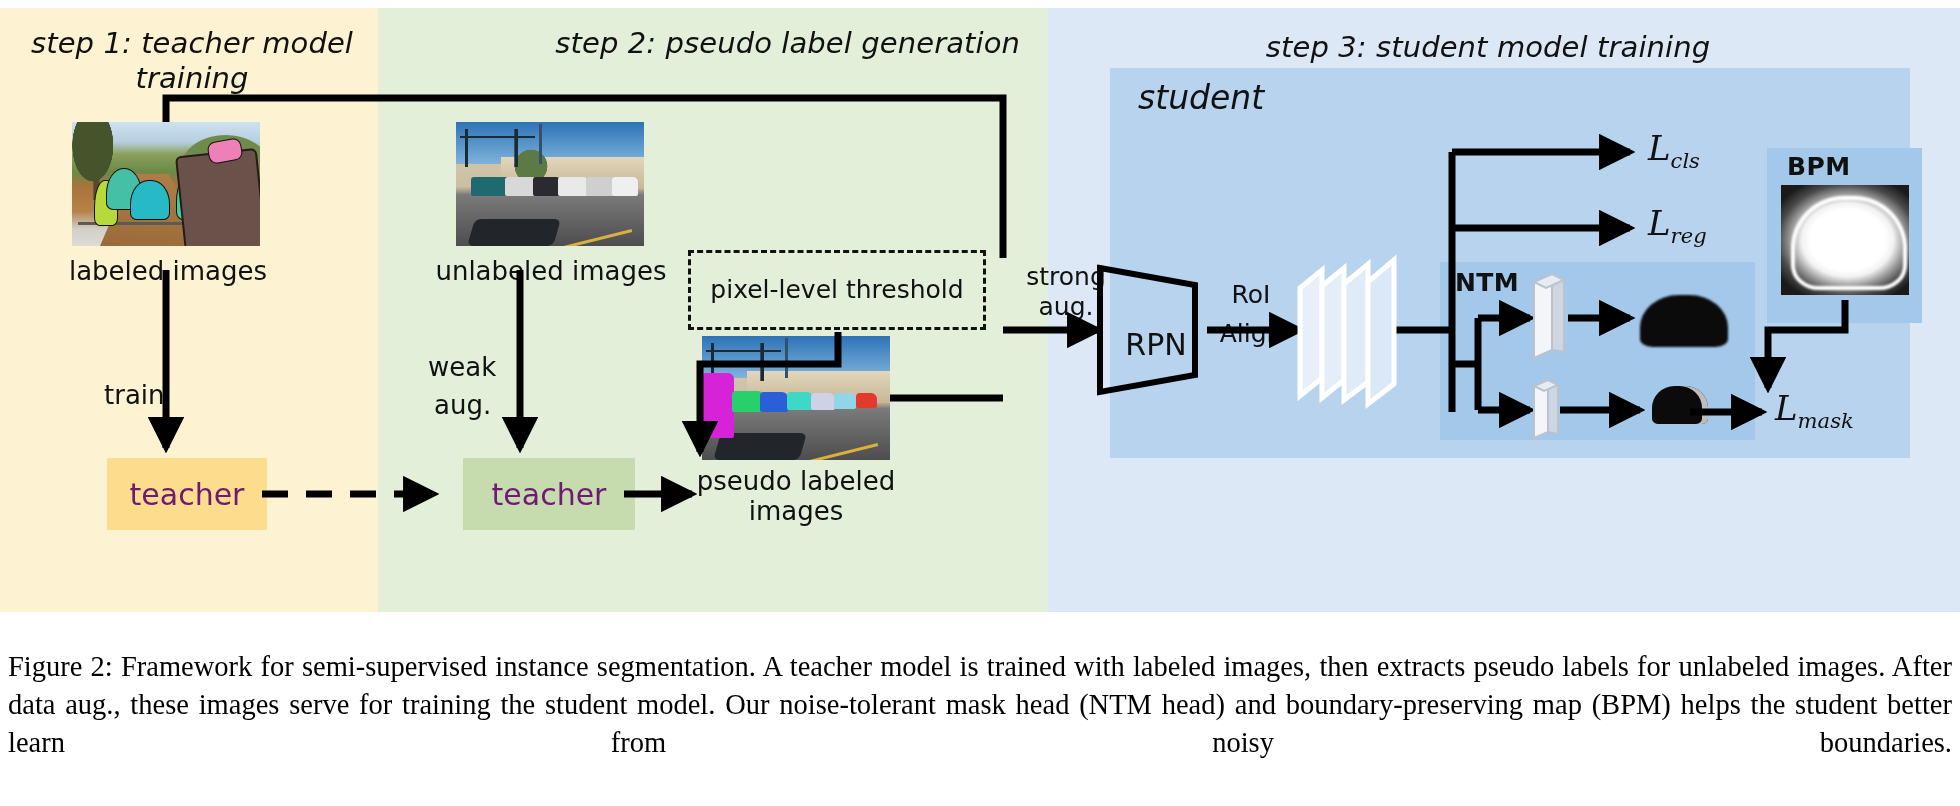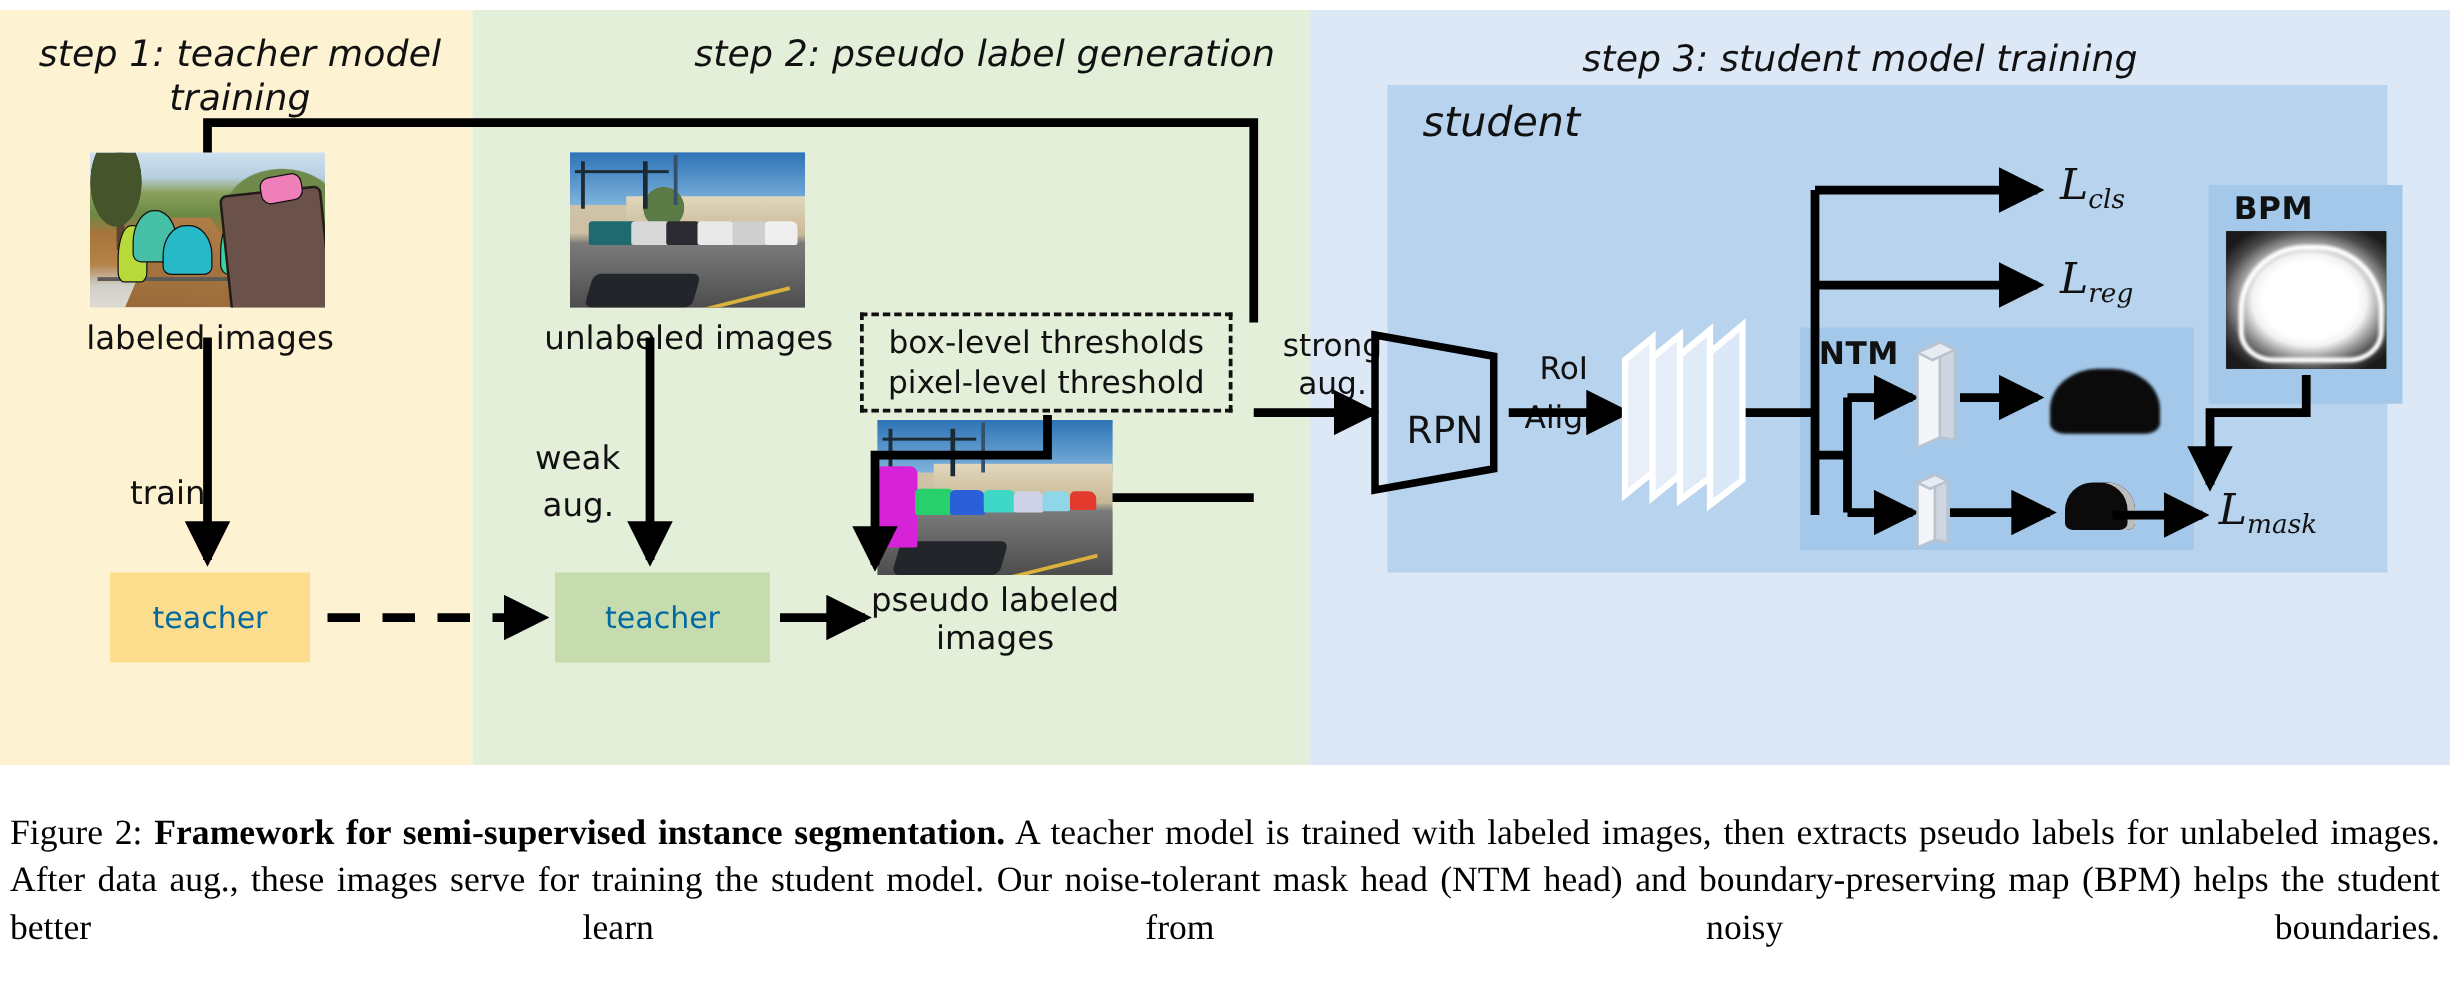--- a/index.html
+++ b/index.html
@@ -107,21 +107,21 @@
     border-radius:40% 40% 12% 12%/58% 58% 14% 14%;filter:blur(.4px);
     box-shadow:inset -6px 0 0 #bdbdbd;}
 
   
   .dlabel{position:absolute;color:#111;font-family:"DejaVu Sans",sans-serif;
           font-size:26px;line-height:1.16;color:#111;}
   .center{text-align:center;}
 
   
   .teacher-box{position:absolute;display:flex;align-items:center;justify-content:center;
-               font-family:"DejaVu Sans",sans-serif;font-size:24px;color:#0369a1;}
+               font-family:"DejaVu Sans",sans-serif;font-size:30px;color:#701a75;margin-left:19px;}
   #teacher1{left:88px;top:458px;width:160px;height:72px;background:#fbdd8d;}
   #teacher2{left:444px;top:458px;width:172px;height:72px;background:#c6dcae;}
 
   #threshold-box{position:absolute;left:688px;top:250px;width:298px;height:80px;
       border:3px dashed #111;box-sizing:border-box;
       display:flex;flex-direction:column;align-items:center;justify-content:center;
       font-family:"DejaVu Sans",sans-serif;font-size:25px;color:#111;line-height:1.28;}
 
   
   #wires{position:absolute;left:0;top:0;width:1960px;height:612px;}
@@ -140,21 +140,21 @@
   .loss sub{font-size:.62em;font-style:italic;}
   #loss-cls{left:1648px;top:128px;}
   #loss-reg{left:1648px;top:203px;}
   #loss-mask{left:1775px;top:388px;}
 
   
   #caption{position:absolute;left:8px;top:648px;width:1944px;
            font-family:"Liberation Serif","DejaVu Serif",serif;
            font-size:28.5px;line-height:1.33;color:#000;text-align:justify;
            text-align-last:justify;}
-  #caption b{font-weight:bold;}
+  #caption b{font-weight:normal;}
 </style>
 </head>
 <body>
 
 <div id="root">
 
   <div class="panel" id="panel-step1">
     <div class="step-title" id="title-step1">step 1: teacher model training</div>
   </div>
   <div class="panel" id="panel-step2">
@@ -224,21 +224,20 @@
     <div class="pmask" style="left:45%;top:45%;width:14%;height:15%;background:#3fd8c7;"></div>
     <div class="pmask" style="left:58%;top:46%;width:13%;height:14%;background:#cfd2e6;"></div>
     <div class="pmask" style="left:70%;top:46%;width:12%;height:13%;background:#8fd6e8;"></div>
     <div class="pmask" style="left:82%;top:46%;width:11%;height:12%;background:#e23b2e;"></div>
   </div>
 
   <div class="teacher-box" id="teacher1">teacher</div>
   <div class="teacher-box" id="teacher2">teacher</div>
 
   <div id="threshold-box">
-    <span>box-level thresholds</span>
     <span>pixel-level threshold</span>
   </div>
 
   <div class="dlabel center" style="left:40px;top:256px;width:256px;">labeled images</div>
   <div class="dlabel" style="left:104px;top:380px;">train</div>
 
   <div class="dlabel center" style="left:418px;top:256px;width:266px;">unlabeled images</div>
   <div class="dlabel" style="left:428px;top:352px;">weak</div>
   <div class="dlabel" style="left:434px;top:390px;">aug.</div>
 

